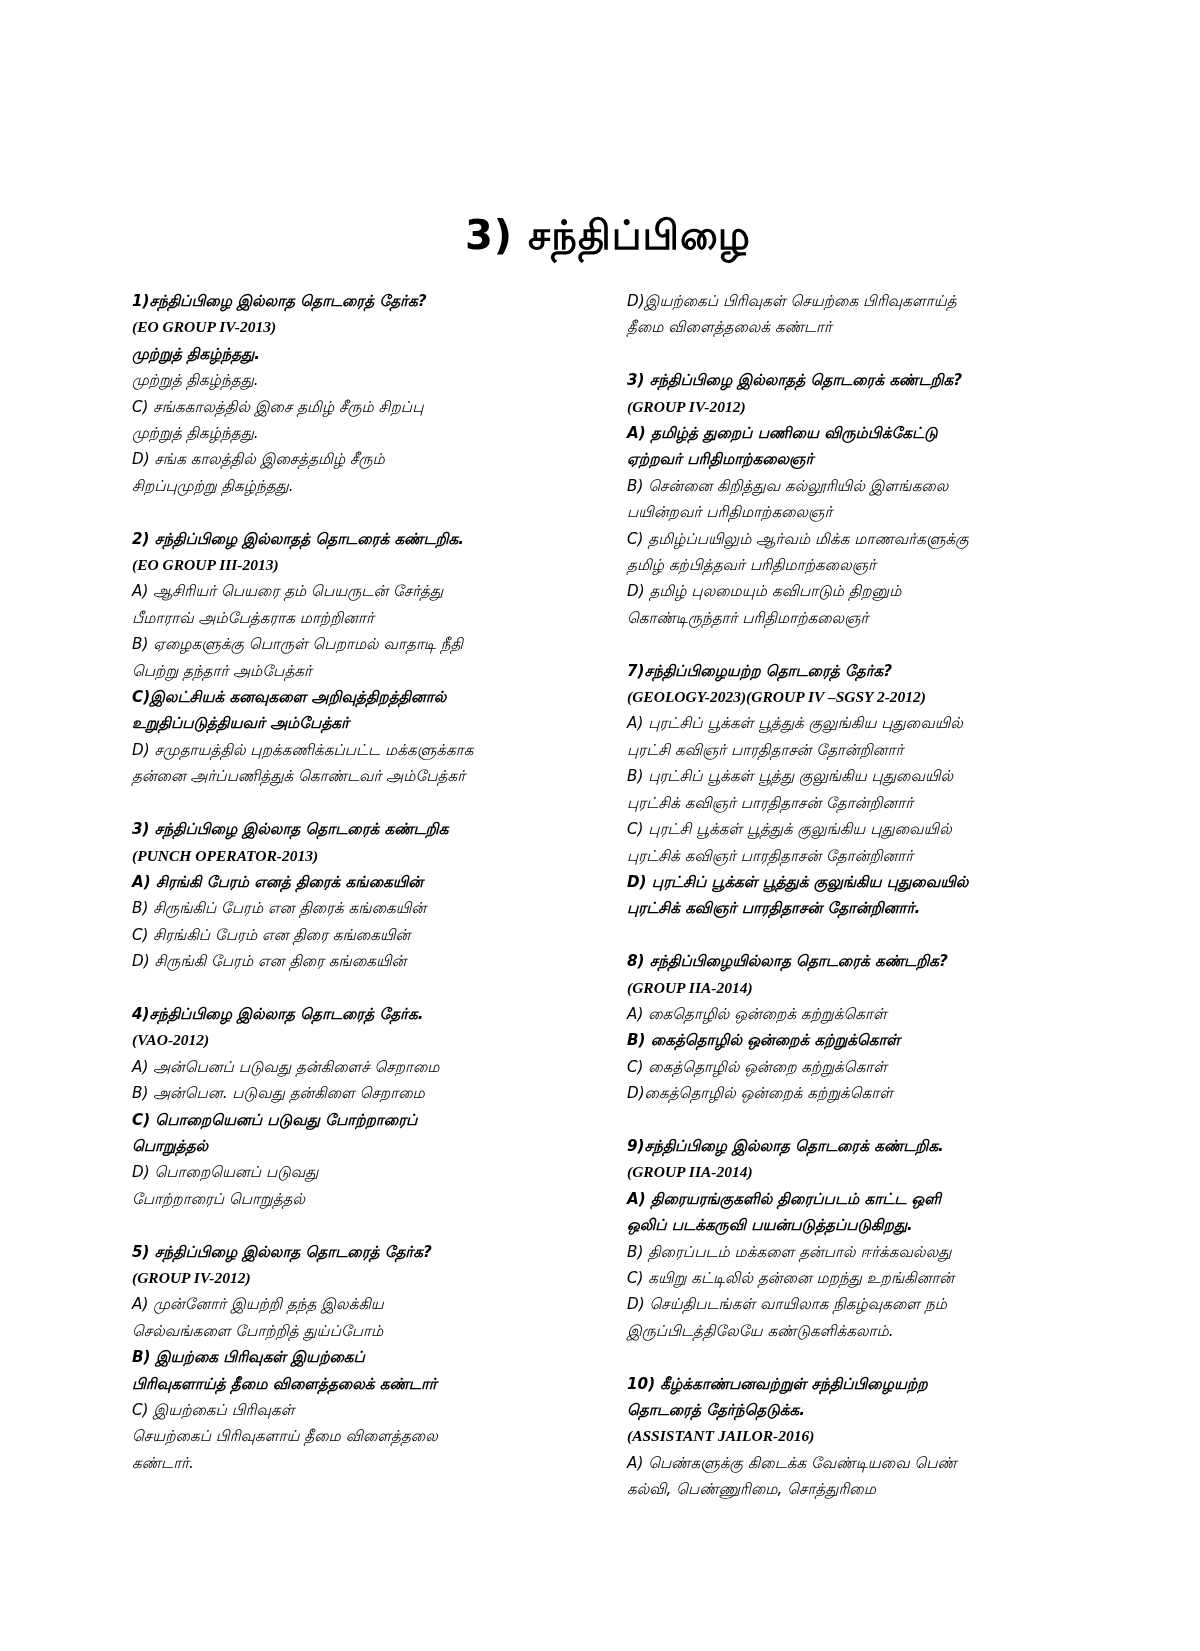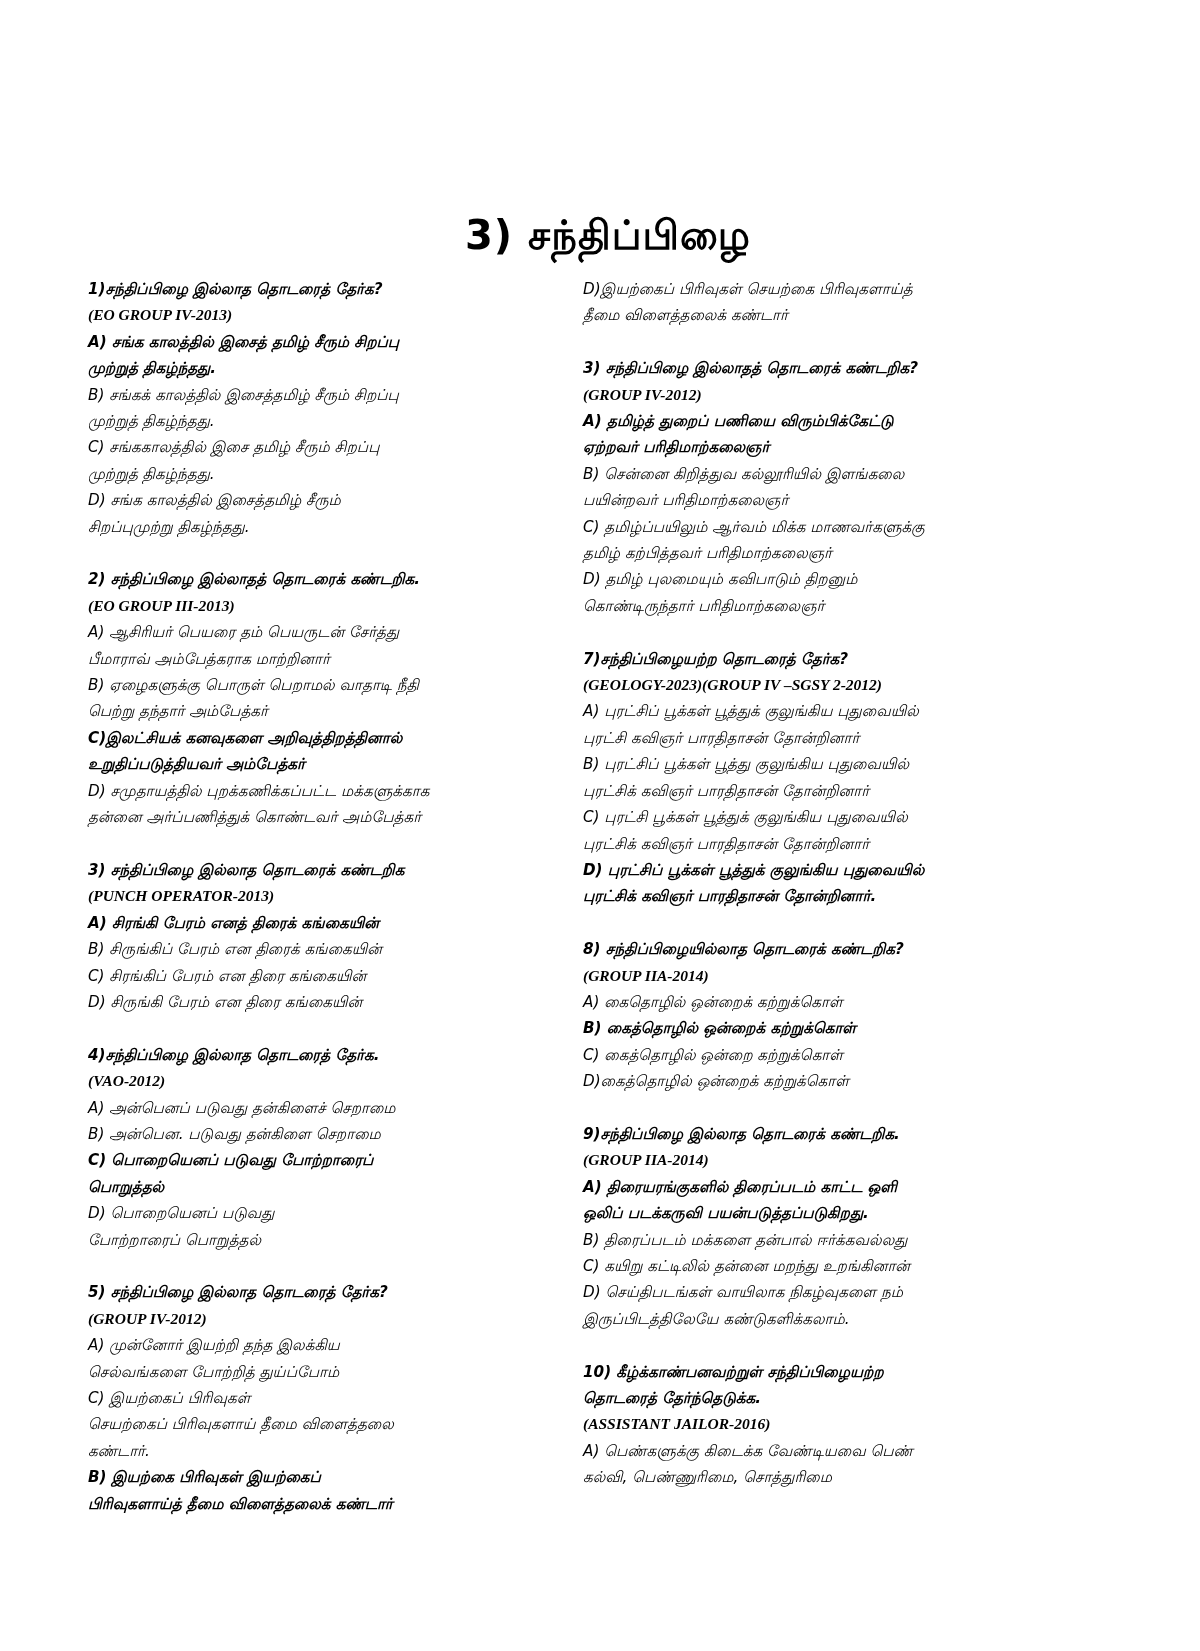--- a/index.html
+++ b/index.html
@@ -1,41 +1,39 @@
 <!DOCTYPE html>
 <html><head>
 <meta charset="utf-8">
 <style>
   html, body { margin: 0; padding: 0; background: #ffffff; }
   body { width: 1200px; height: 1651px; position: relative; overflow: hidden; color: #000; font-family: "DejaVu Sans", sans-serif; }
   .page-title { position: absolute; left: 8px; width: 1200px; top: 212px; text-align: center; font-size: 40px; font-weight: bold; letter-spacing: 1px; font-family: "DejaVu Sans", sans-serif; }
-  .col { position: absolute; top: 276px; width: 460px; }
+  .col { position: absolute; top: 288px; width: 460px; margin-left: 44px; }
   .col-left { left: 88px; }
   .col-right { left: 583px; }
   .line { font-size: 15.2px; line-height: 26.4px; white-space: nowrap; font-style: italic; font-family: "DejaVu Sans", sans-serif; }
   .bold { font-weight: bold; }
   .src { font-family: "Liberation Serif", serif; font-weight: bold; font-style: italic; font-size: 15.5px; line-height: 26.4px; padding-right: 12px; }
   .gap { height: 26.4px; }
   .q-head { font-weight: bold; }
 </style>
 </head>
 <body>
 
 <div class="page-title">3) சந்திப்பிழை</div>
 
 <div class="col col-left" id="col-left">
     <div>
       <div class="line q-head">1)சந்திப்பிழை இல்லாத  தொடரைத்  தேர்க?</div>
       <div class="src">(EO GROUP IV-2013)</div>
       <div>
-        <div class="line bold">A) சங்க காலத்தில் இசைத் தமிழ் சீரும் சிறப்பு</div>
         <div class="line bold">முற்றுத் திகழ்ந்தது.</div>
       </div>
       <div>
-        <div class="line">B) சங்கக் காலத்தில் இசைத்தமிழ் சீரும் சிறப்பு</div>
         <div class="line">முற்றுத் திகழ்ந்தது.</div>
       </div>
       <div>
         <div class="line">C) சங்ககாலத்தில் இசை தமிழ் சீரும் சிறப்பு</div>
         <div class="line">முற்றுத் திகழ்ந்தது.</div>
       </div>
       <div>
         <div class="line">D) சங்க காலத்தில் இசைத்தமிழ் சீரும்</div>
         <div class="line">சிறப்புமுற்று திகழ்ந்தது.</div>
       </div>
@@ -97,30 +95,30 @@
         <div class="line">போற்றாரைப்    பொறுத்தல்</div>
       </div>
     </div>
     <div class="gap"></div>
     <div>
       <div class="line q-head">5) சந்திப்பிழை இல்லாத   தொடரைத்  தேர்க?</div>
       <div class="src">(GROUP IV-2012)</div>
       <div>
         <div class="line">A) முன்னோர் இயற்றி தந்த இலக்கிய</div>
         <div class="line">செல்வங்களை போற்றித் துய்ப்போம்</div>
+      </div>
+      <div>
+        <div class="line bold">B) இயற்கை பிரிவுகள் இயற்கைப்</div>
+        <div class="line bold">பிரிவுகளாய்த்  தீமை விளைத்தலைக் கண்டார்</div>
       </div>
       <div>
         <div class="line">C) இயற்கைப்  பிரிவுகள்</div>
         <div class="line">செயற்கைப்  பிரிவுகளாய் தீமை விளைத்தலை</div>
         <div class="line">கண்டார்.</div>
       </div>
-      <div>
-        <div class="line bold">B) இயற்கை பிரிவுகள் இயற்கைப்</div>
-        <div class="line bold">பிரிவுகளாய்த்  தீமை விளைத்தலைக் கண்டார்</div>
-      </div>
     </div>
   </div>
 <div class="col col-right" id="col-right">
     <div>
       <div>
         <div class="line">D)இயற்கைப்  பிரிவுகள் செயற்கை பிரிவுகளாய்த்</div>
         <div class="line">தீமை விளைத்தலைக்  கண்டார்</div>
       </div>
     </div>
     <div class="gap"></div>

